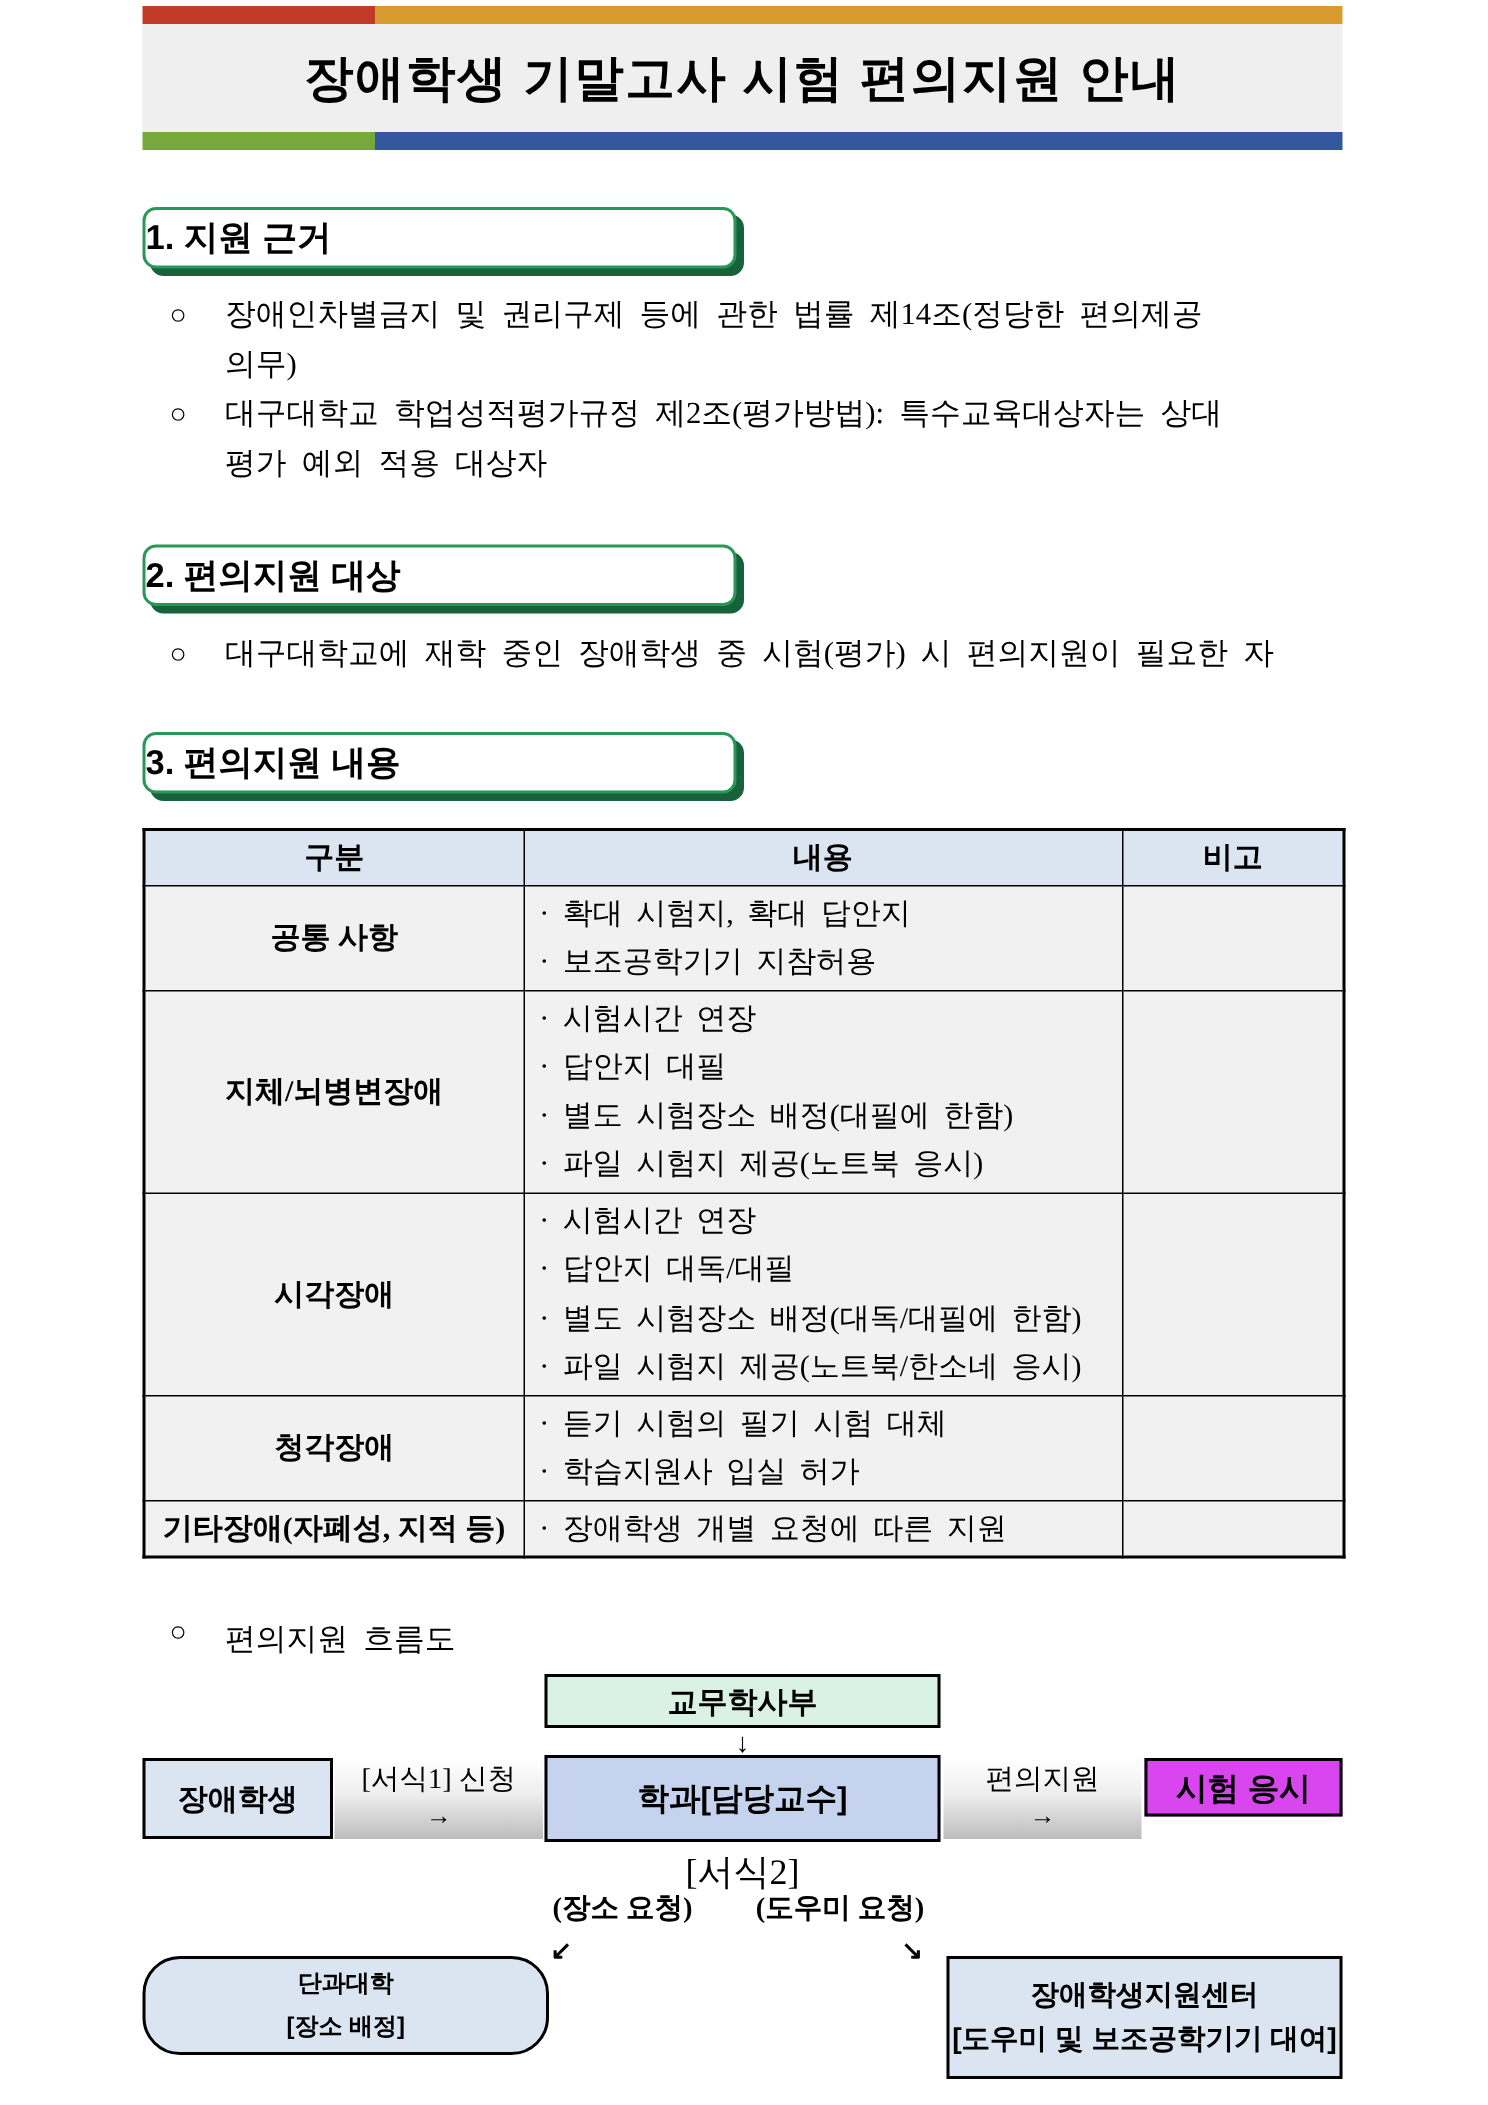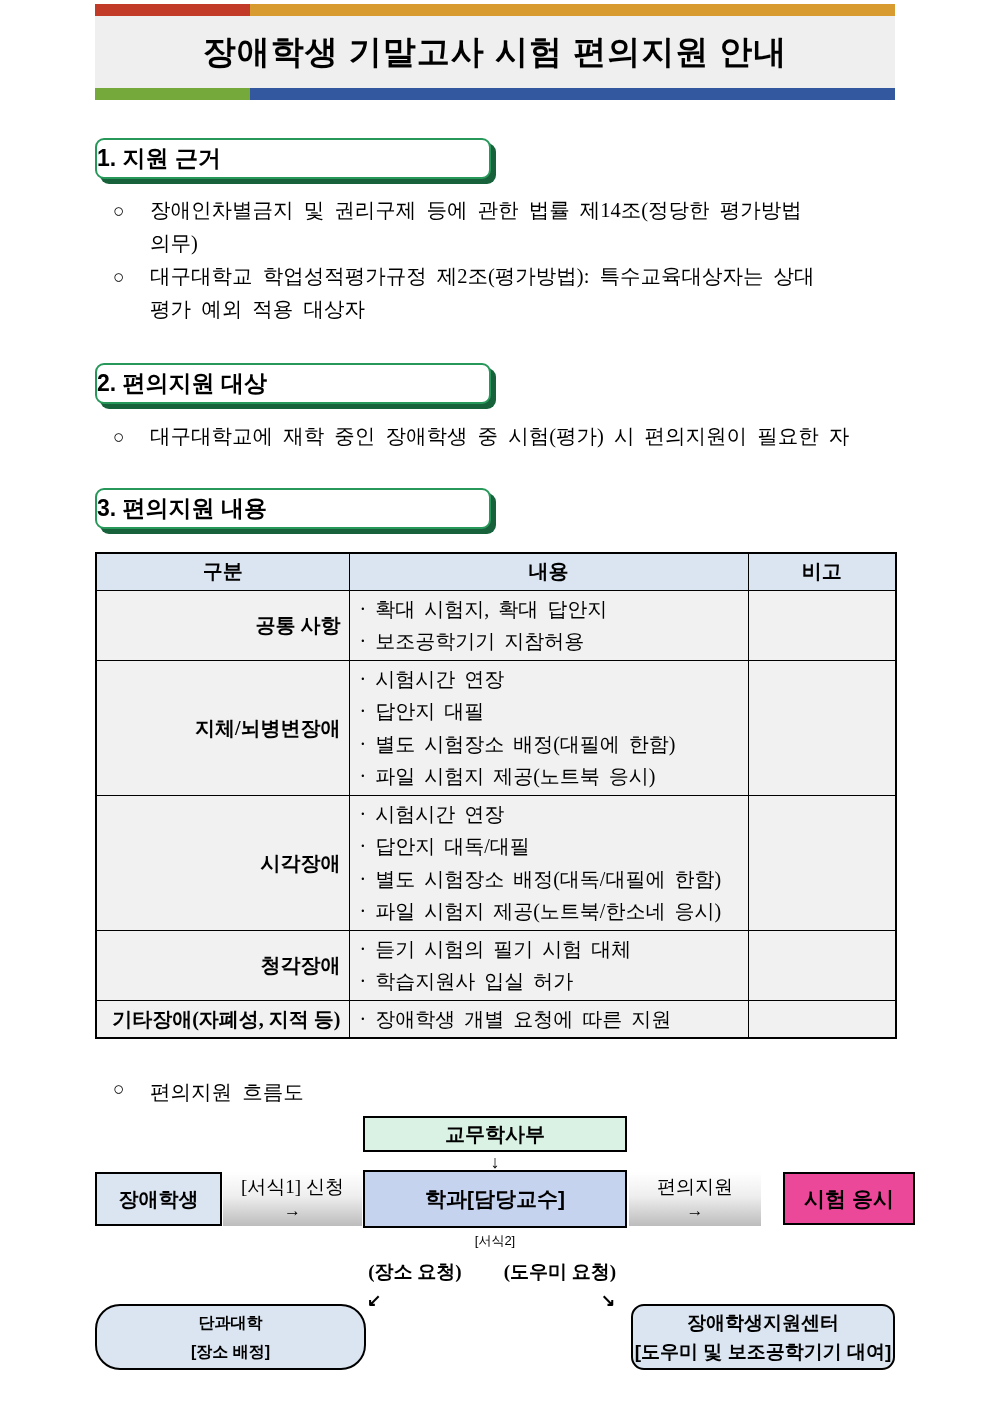--- a/index.html
+++ b/index.html
@@ -53,21 +53,21 @@
 
   
   table.acc {
     position:absolute; left:95px; top:552px; width:800px;
     border-collapse:collapse; border:2px solid #000;
     table-layout:fixed;
   }
   .acc th, .acc td { border:1.5px solid #000; font-size:20px; }
   .acc th { background:#dbe5f1; font-weight:bold; height:37px; text-align:center; }
   .acc td { background:#f1f1f1; }
-  .acc td.cat  { text-align:right; font-weight:bold; line-height:30px; padding:2px 8px; }
+  .acc td.cat  { text-align:center; font-weight:bold; line-height:30px; padding:2px 8px; }
   .acc td.cont { padding:2px 4px 2px 10px; }
   .acc td.note { }
   .iline { line-height:32.5px; word-spacing:4px; }
 
   
   #flowhead { position:absolute; left:113px; top:1078px; display:flex; font-size:20.5px; word-spacing:5px; }
   #flowhead .mk { flex:0 0 37px; font-size:19px; }
   .flow { position:absolute; left:95px; top:1112px; width:800px; height:288px; font-family:"Liberation Sans", sans-serif; }
   .fbox {
     position:absolute; border:2px solid #000;
@@ -80,30 +80,30 @@
   .fgrad {
     position:absolute; top:60px; height:54px;
     background:linear-gradient(to bottom, #ffffff 0%, #eeeeee 45%, #bcbcbc 100%);
     display:flex; flex-direction:column; align-items:center; justify-content:center;
     font-family:"Liberation Serif", serif; font-size:19px; line-height:24px;
   }
   #fg1 { left:128px; width:139px; }
   #fg2 { left:534px; width:132px; }
   .fgrad .ar { font-size:17px; }
   #fb-dept { left:268px; top:58px; width:264px; height:58px; background:#c5d3ee; font-size:21px; }
-  #fb-exam { left:668px; top:60px; width:132px; height:53px; background:#ec4899; font-size:21px;margin-left:20px; }
-  #f-form2 { position:absolute; left:268px; top:120px; width:264px; text-align:center; font-family:Liberation Sans, sans-serif; font-size:13px; }
+  #fb-exam { left:668px; top:60px; width:132px; height:39px; background:#d946ef; font-size:21px; }
+  #f-form2 { position:absolute; left:268px; top:120px; width:264px; text-align:center; font-family:Liberation Serif, serif; font-size:24px; }
   .freq { position:absolute; top:147px; width:180px; text-align:center; font-family:"Liberation Serif", serif; font-size:19px; font-weight:bold; }
   #f-req-place  { left:230px; }
   #f-req-helper { left:375px; }
   .fdiag { position:absolute; top:178px; font-size:17px; font-weight:bold; }
   #f-diag-left  { left:272px; }
   #f-diag-right { left:506px; }
   #fb-college { left:0;     top:192px; width:271px; height:66px; background:#dbe5f1; font-size:16px; flex-direction:column; line-height:29px;border-radius:25px; }
-  #fb-center  { left:536px; top:192px; width:264px; height:66px; background:#dbe5f1; font-size:19px; flex-direction:column; line-height:29px;border-radius:13px; }
+  #fb-center  { left:536px; top:192px; width:264px; height:82px; background:#dbe5f1; font-size:19px; flex-direction:column; line-height:29px; }
 </style>
 </head>
 <body>
 
 <div class="doc">
 
   <div class="title-band">
     <div class="bars">
       <div class="bar-left bar-red"></div>
       <div class="bar-right bar-orange"></div>
@@ -115,21 +115,21 @@
       <div class="bar-left bar-green"></div>
       <div class="bar-right bar-blue"></div>
     </div>
   </div>
 
   <div class="sec" id="sec1">1. 지원 근거</div>
   <div class="bullets" id="bullets1">
     <div class="bullet">
       <span class="mk">○</span>
       <span class="tx">
-        <span>장애인차별금지 및 권리구제 등에 관한 법률 제14조(정당한 평가방법</span><br>
+        <span>장애인차별금지 및 권리구제 등에 관한 법률 제14조(정당한 편의제공</span><br>
         <span>의무)</span>
       </span>
     </div>
     <div class="bullet">
       <span class="mk">○</span>
       <span class="tx">
         <span>대구대학교 학업성적평가규정 제2조(평가방법): 특수교육대상자는 상대</span><br>
         <span>평가 예외 적용 대상자</span>
       </span>
     </div>

